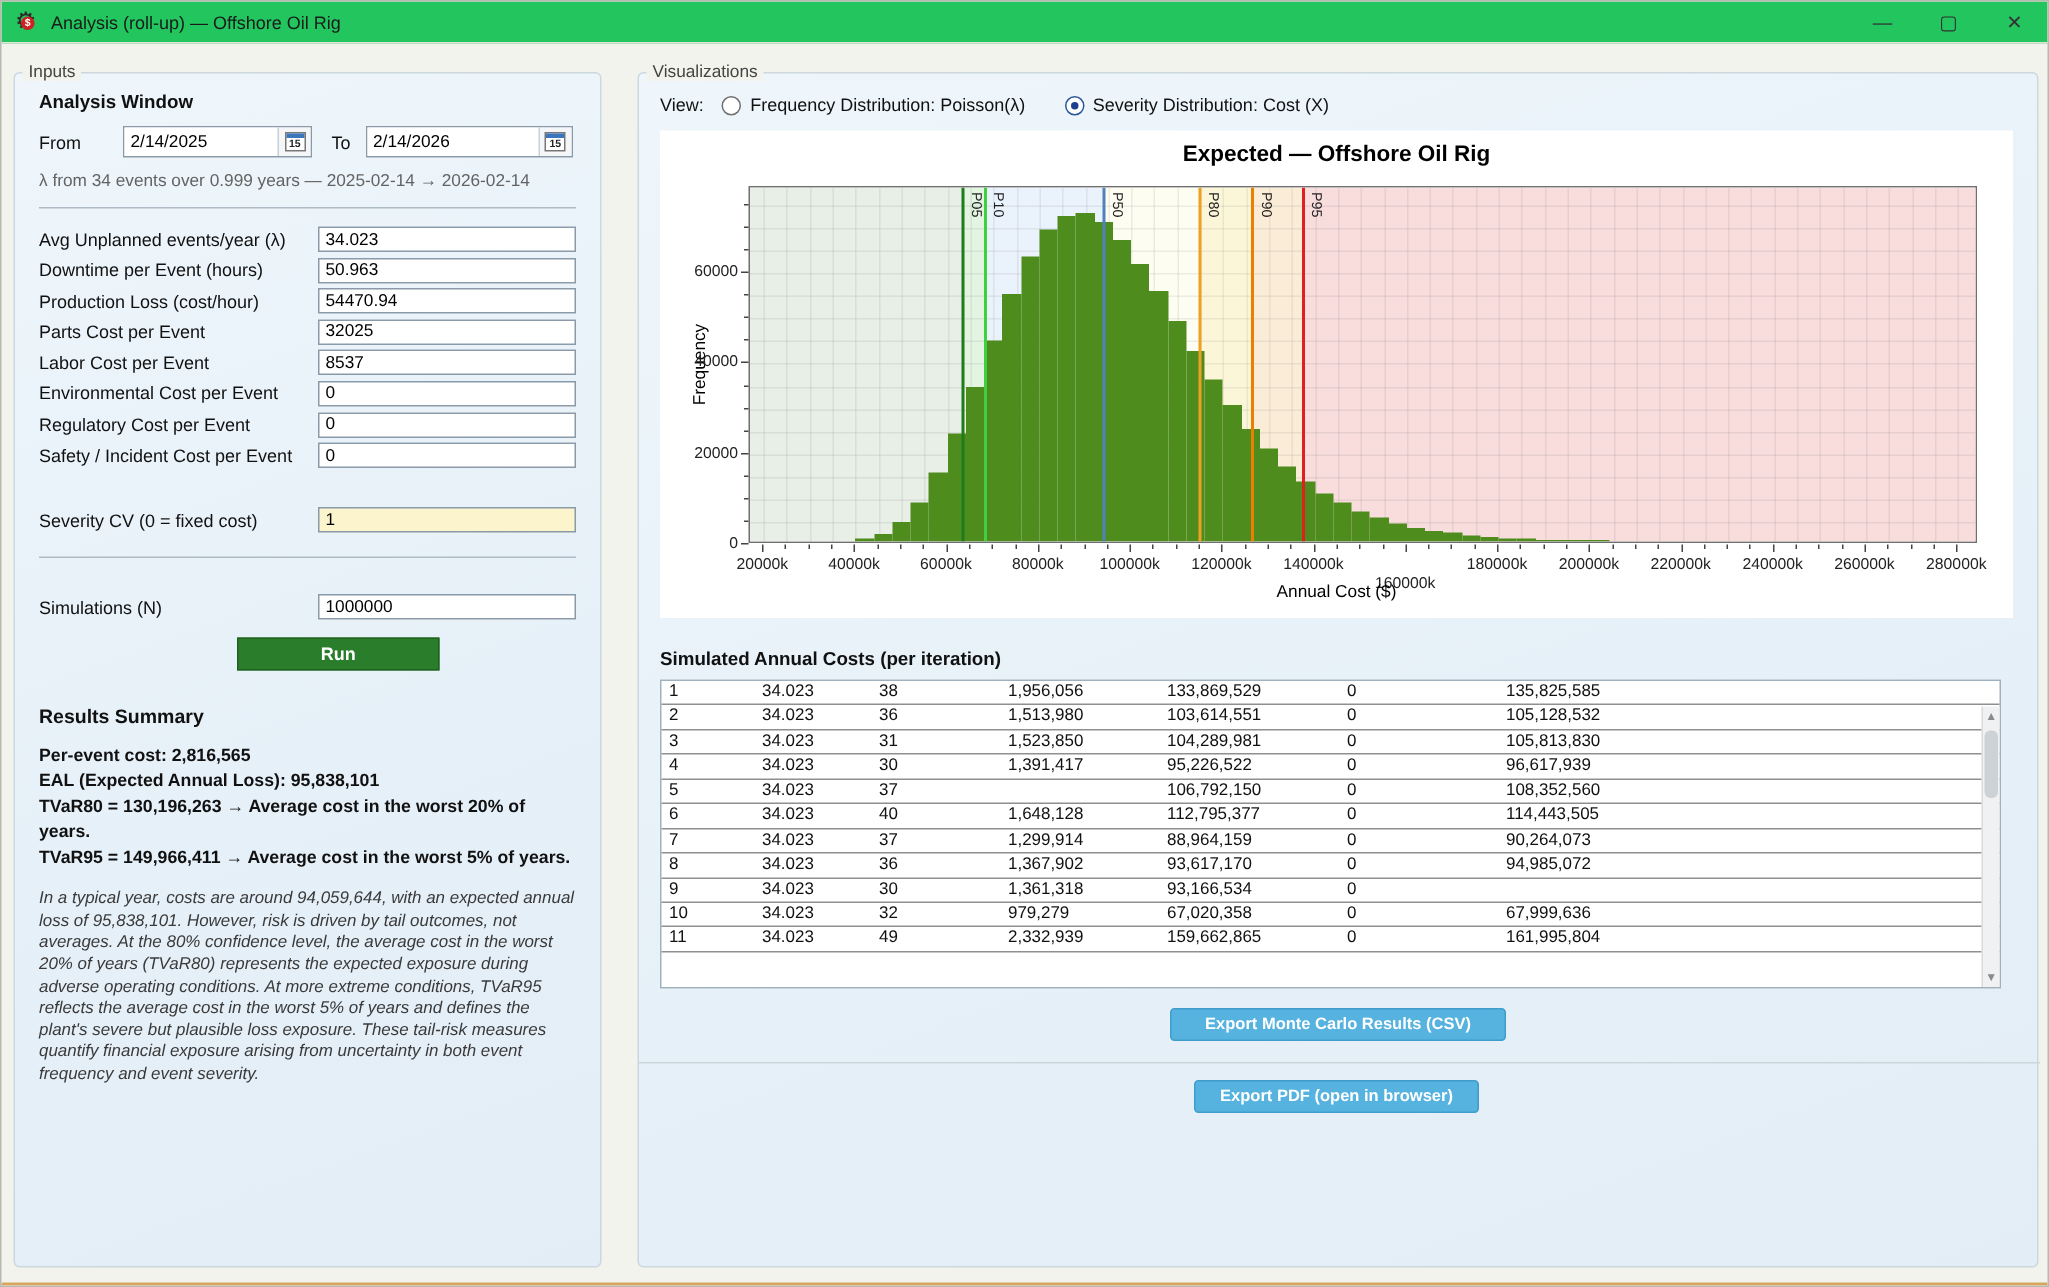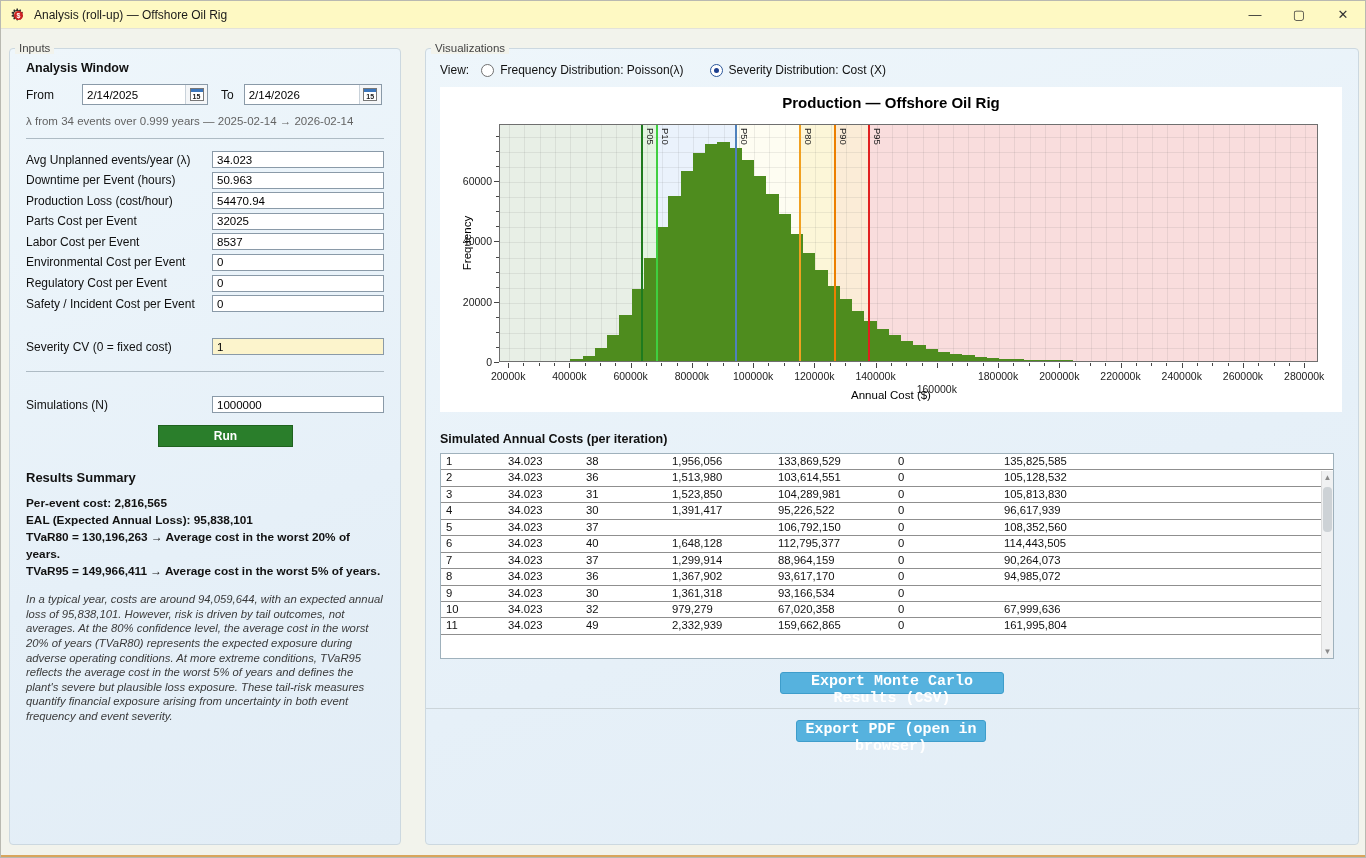--- a/index.html
+++ b/index.html
@@ -5,21 +5,21 @@
   * { margin:0; padding:0; box-sizing:border-box; }
   html,body { width:1366px; height:858px; }
   body {
     font-family: "Liberation Sans", "DejaVu Sans", sans-serif;
     background:#f2f3ec;
     position:relative;
     overflow:hidden;
     border:1px solid #b9b9b1;
   }
   
-  .titlebar { height:28px; background:#fef9c3; display:flex; align-items:center; border-bottom:1px solid #e3e3da; }
+  .titlebar { height:28px; background:#22c55e; display:flex; align-items:center; border-bottom:1px solid #e3e3da; }
   .app-icon { width:17px; height:17px; margin:0 7px 0 9px; position:relative; }
   .app-icon .gear { font-size:16px; line-height:17px; color:#2b2b2b; }
   .app-icon .dollar { position:absolute; left:4px; top:5px; width:9px; height:9px; background:#cc2222; border-radius:50%;
     color:#fff; font-size:7px; line-height:9px; text-align:center; font-weight:bold; }
   .title-text { font-size:12px; color:#1a1a1a; }
   .win-controls { margin-left:auto; display:flex; height:100%; }
   .win-btn { width:44px; height:100%; display:flex; align-items:center; justify-content:center; font-size:13px; color:#333; }
   
   .groupbox { position:absolute; border:1px solid #ccd8e0; border-radius:4px;
     background:linear-gradient(160deg,#eef6fb 0%,#e6f0f8 60%,#e2edf6 100%); }
@@ -85,21 +85,21 @@
   .dg { position:absolute; left:14px; top:404px; width:894px; height:206px; background:#fff; border:1px solid #9fb1bc; }
   .dg-header { display:flex; height:17px; background:linear-gradient(#ffffff,#f1f2f3); border-bottom:1px solid #a8a8a8; }
   .dg-hcell { font-size:11.3px; color:#111; padding:1px 0 0 5px; border-right:1px solid #d4d4d4; overflow:hidden; white-space:nowrap; }
   .dg-row { display:flex; height:16.45px; border-bottom:1px solid #8f8f8f; }
   .dg-cell { font-size:11.3px; color:#111; padding:1px 0 0 5px; overflow:hidden; white-space:nowrap; }
   .dg-scroll { position:absolute; right:0; top:17px; bottom:0; width:12px; background:#f0f1f2; border-left:1px solid #dcdcdc; }
   .dg-arrow { position:absolute; left:0; width:100%; height:13px; color:#8a8a8a; font-size:8px; text-align:center; line-height:13px; }
   .dg-thumb { position:absolute; left:1px; width:9px; top:16px; height:45px; background:#cdd2d6; border-radius:4px; }
   
   .export-btn { position:absolute; height:22px; background:#56b2de; border:1px solid #3e9dcb; border-radius:3px;
-    color:#fff; font-weight:bold; font-size:15px; font-family:Liberation Mono, monospace; }
+    color:#fff; font-weight:bold; font-size:11px; font-family:Liberation Sans, sans-serif; }
   #export-csv { left:354px; top:623px; width:224px; }
   .export-sep { position:absolute; left:0px; top:659px; width:934px; border-top:1px solid #ccd5da; }
   #export-pdf { left:370px; top:671px; width:190px; }
   .window-footer { position:absolute; left:0; bottom:0; width:100%; height:2px; background:#d8a55c; }
 </style>
 </head>
 <body>
 
 <div class="titlebar">
   <div class="app-icon">
@@ -212,21 +212,21 @@
       <span class="radio-circle"></span>
       <span>Frequency Distribution: Poisson(λ)</span>
     </div>
     <div class="radio-item checked" id="radio-1">
       <span class="radio-circle"></span>
       <span>Severity Distribution: Cost (X)</span>
     </div>
   </div>
 
   <div class="chart-box">
-    <div class="chart-title">Production — Offshore Oil Rig</div>
+    <div class="chart-title">Expected — Offshore Oil Rig</div>
     <div class="yaxis-title">Frequency</div>
     <div id="plot">
         <div id="plot-inner">
           <div class="band" style="left: 0px; width: 142.031px; background: rgb(232, 239, 230);"></div>
           <div class="band" style="left: 142.031px; width: 14.6655px; background: rgb(227, 244, 225);"></div>
           <div class="band" style="left: 156.697px; width: 79.2363px; background: rgb(234, 242, 252);"></div>
           <div class="band" style="left: 235.933px; width: 63.9892px; background: rgb(254, 253, 242);"></div>
           <div class="band" style="left: 299.922px; width: 35.2706px; background: rgb(252, 246, 216);"></div>
           <div class="band" style="left: 335.193px; width: 33.5254px; background: rgb(251, 236, 215);"></div>
           <div class="band" style="left: 368.718px; width: 450.282px; background: rgb(249, 221, 221);"></div>

